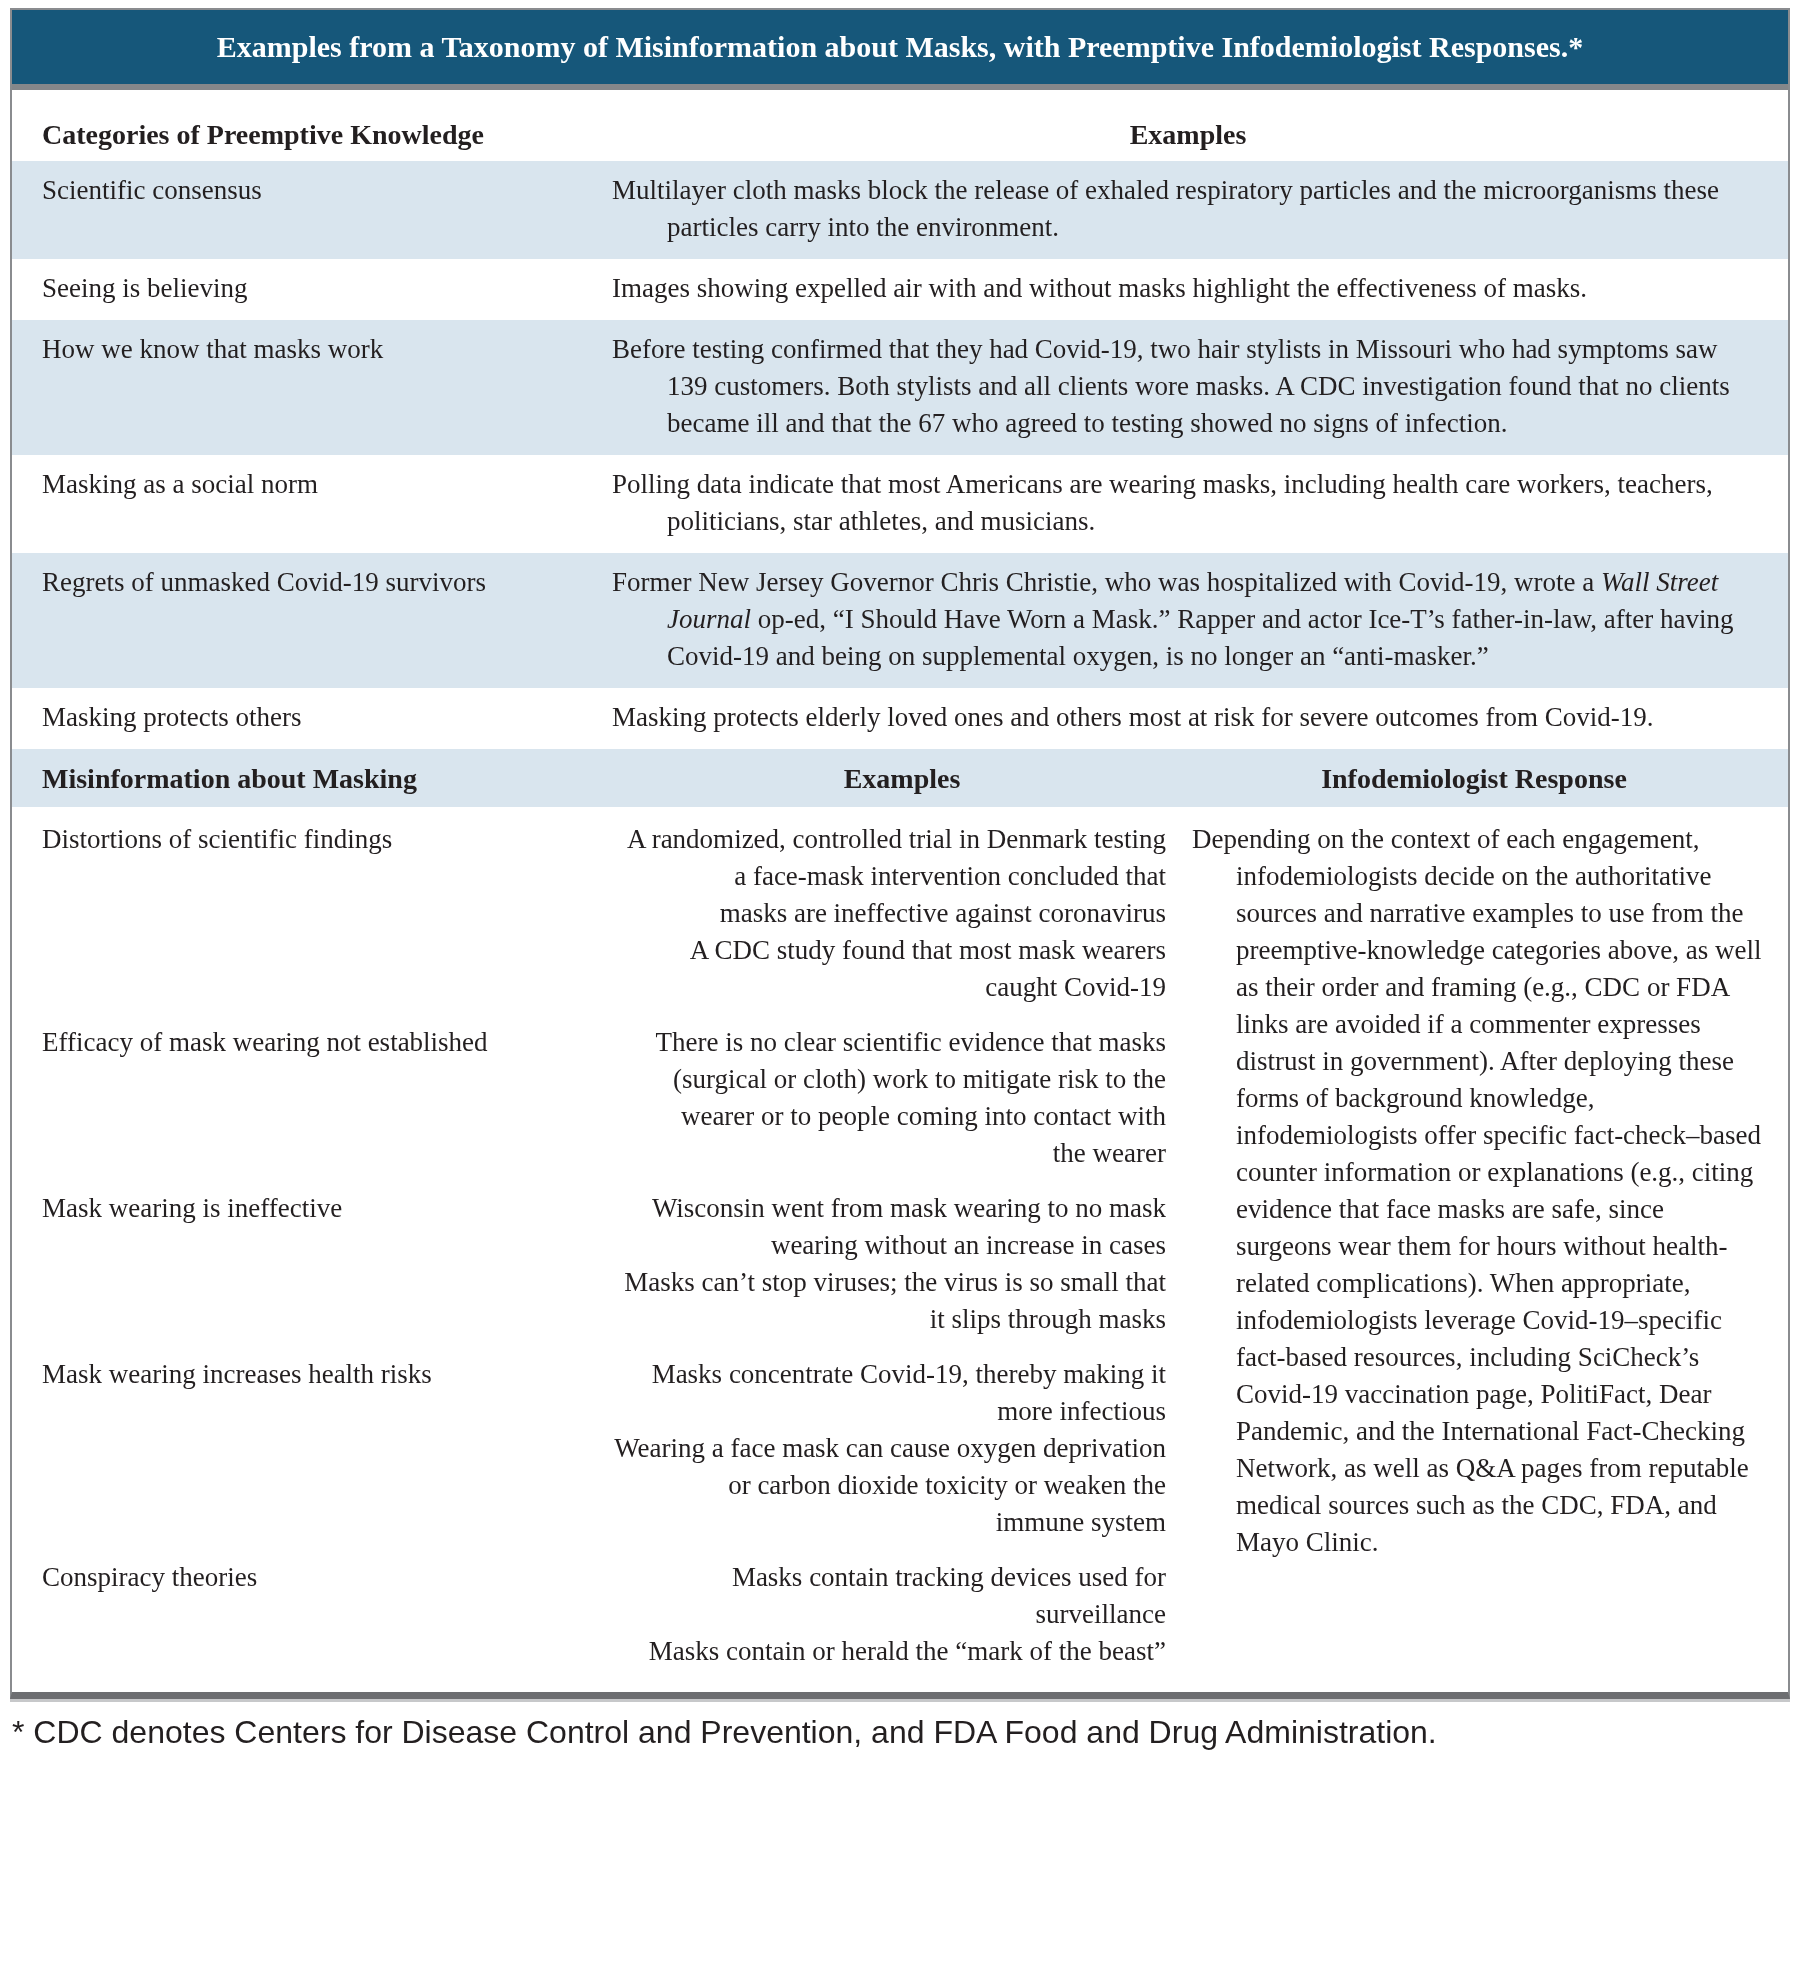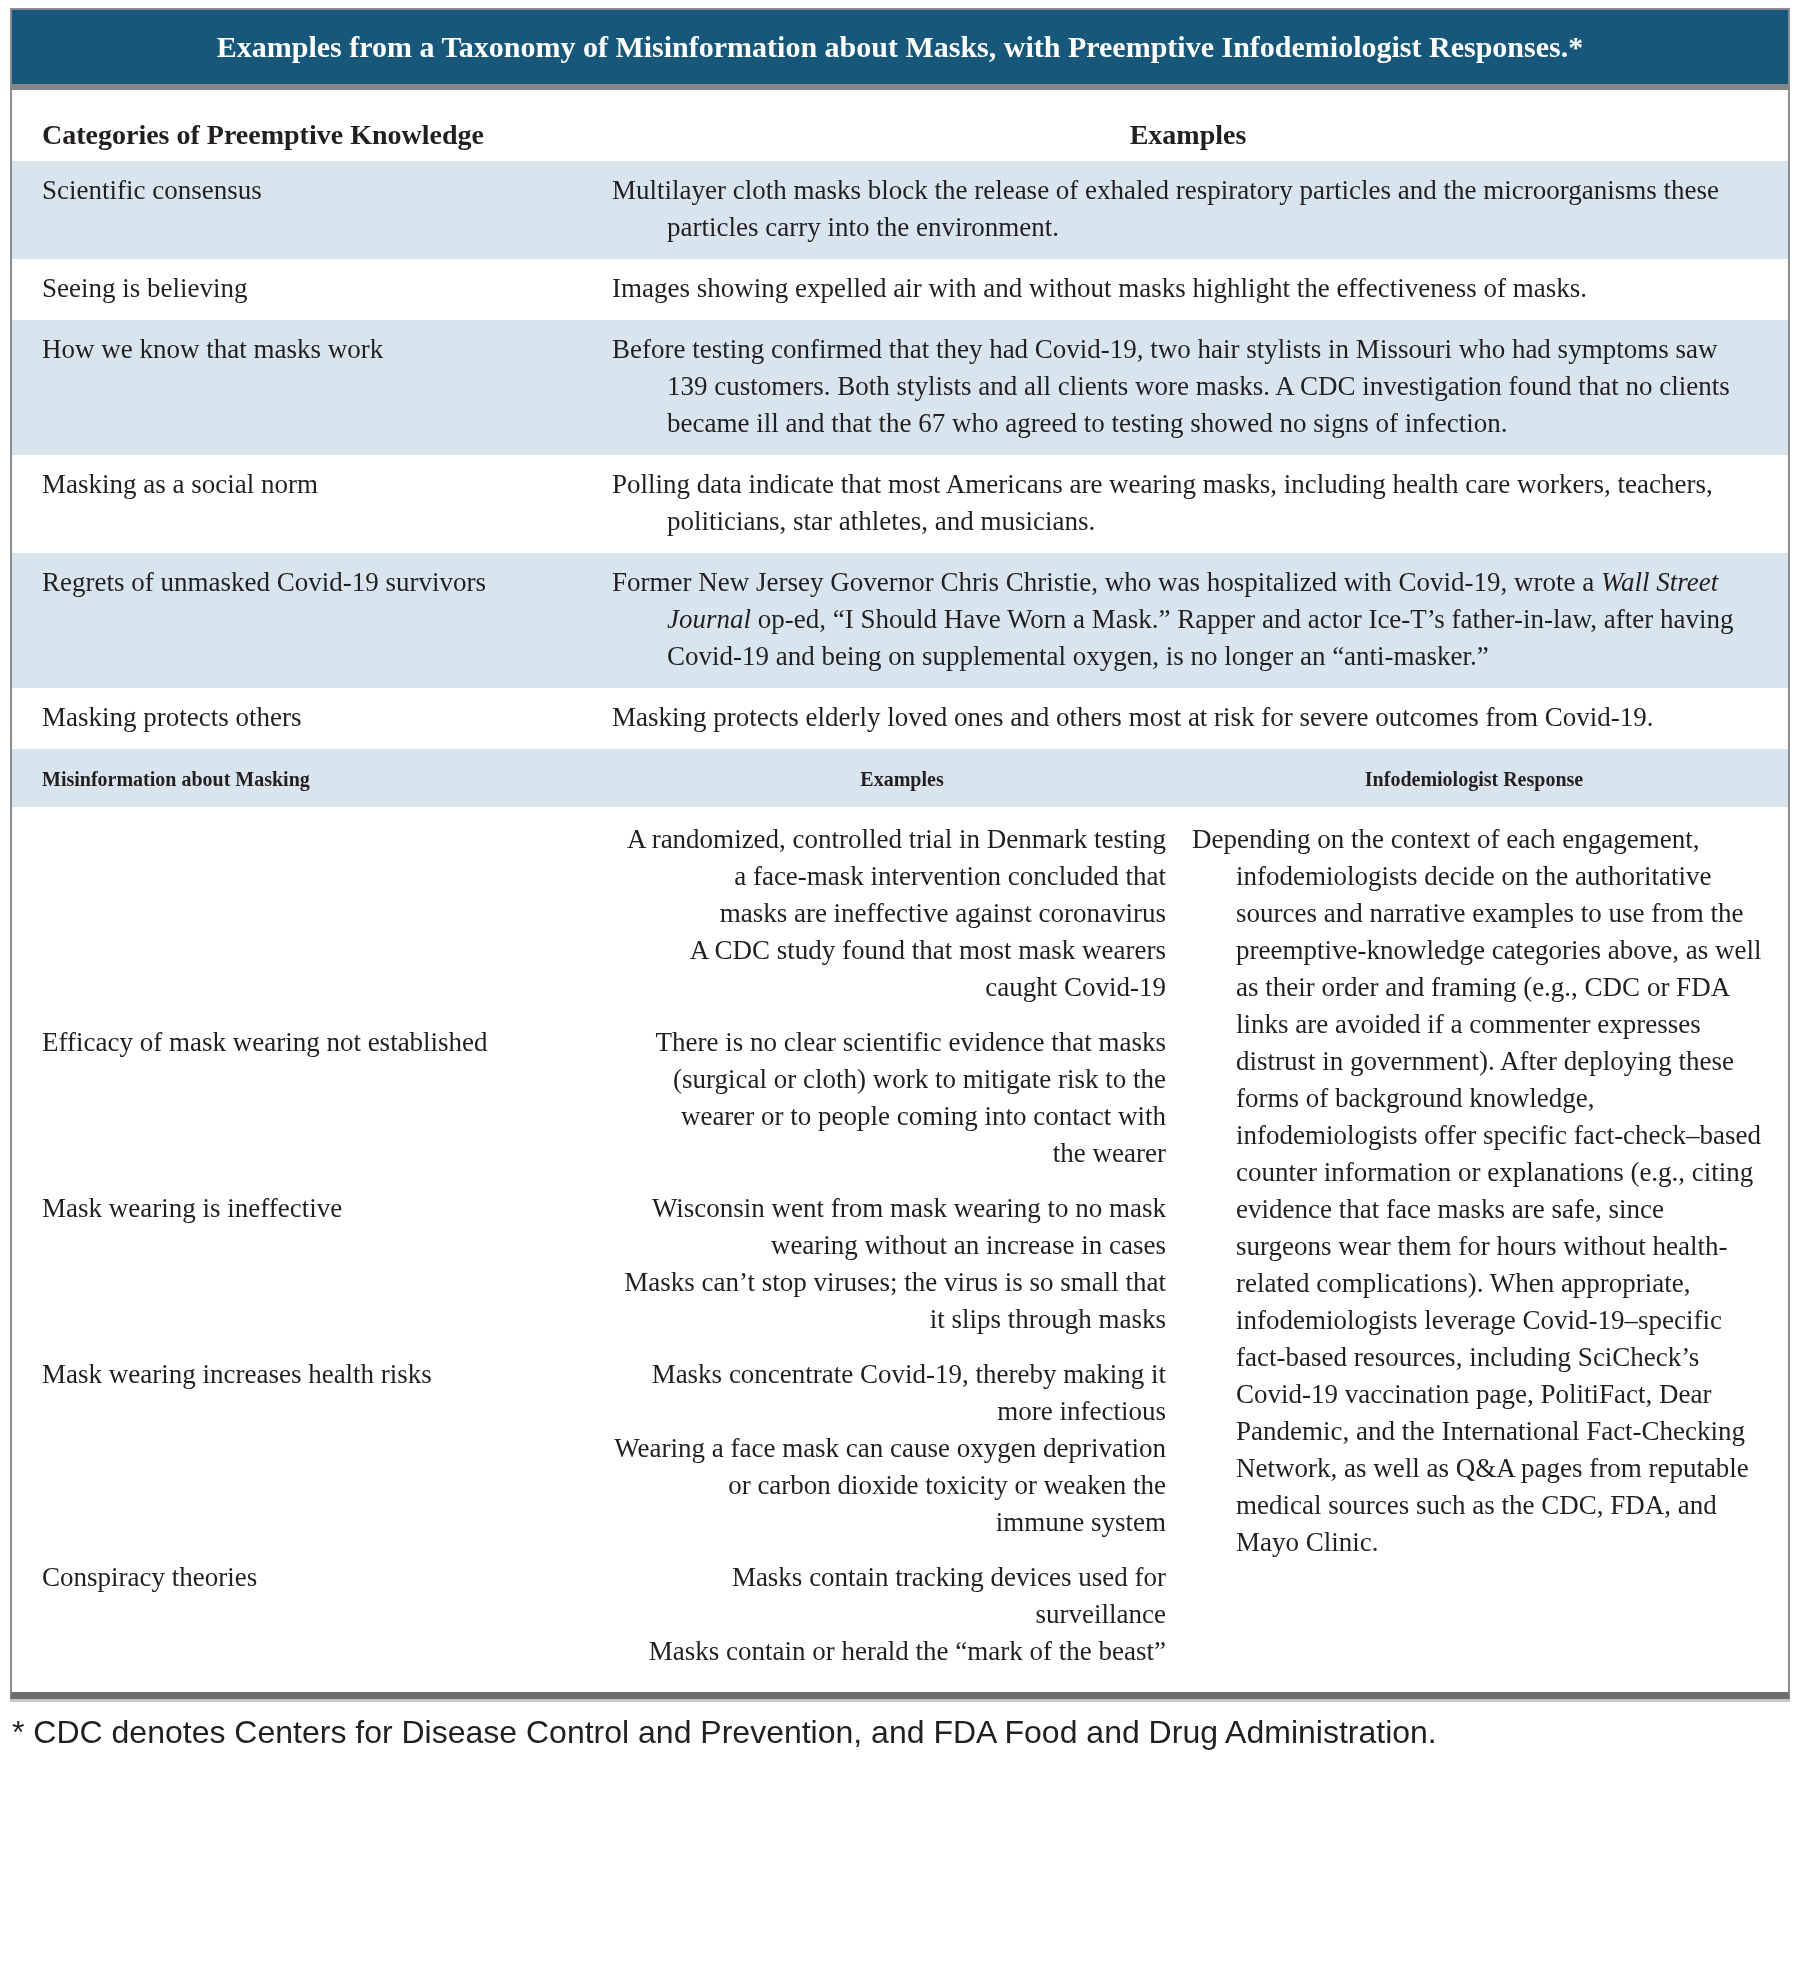--- a/index.html
+++ b/index.html
@@ -43,21 +43,21 @@
     line-height:32px;
     margin-top:16px;
   }
   .hdr1 .c2{text-align:center;}
   .hdr2{
     display:grid;
     grid-template-columns:570px 580px 1fr;
     padding:14px 32px 12px 30px;
     background:var(--rowblue);
     font-weight:bold;
-    font-size:20px;
+    font-size:28px;
     line-height:32px;
   }
   .hdr2 .c2,.hdr2 .c3{text-align:center;}
   .s1row{
     display:grid;
     grid-template-columns:570px 1fr;
     padding:11px 24px 13px 30px;
     font-size:27px;
     line-height:37px;
   }
@@ -131,20 +131,21 @@
   </div>
 
   <div class="hdr2">
     <div class="c1">Misinformation about Masking</div>
     <div class="c2">Examples</div>
     <div class="c3">Infodemiologist Response</div>
   </div>
 
   <div class="s2">
 
+    <div class="cat hang gc1 gr1">Distortions of scientific findings</div>
     <div class="mid gc2 gr1">
       <p class="hang">A randomized, controlled trial in Denmark testing a face-mask intervention concluded that masks are ineffective against coronavirus</p>
       <p class="hang">A CDC study found that most mask wearers caught Covid-19</p>
     </div>
 
     <div class="cat hang gc1 gr2">Efficacy of mask wearing not established</div>
     <div class="mid gc2 gr2">
       <p class="hang">There is no clear scientific evidence that masks (surgical or cloth) work to mitigate risk to the wearer or to people coming into contact with the wearer</p>
     </div>
 

